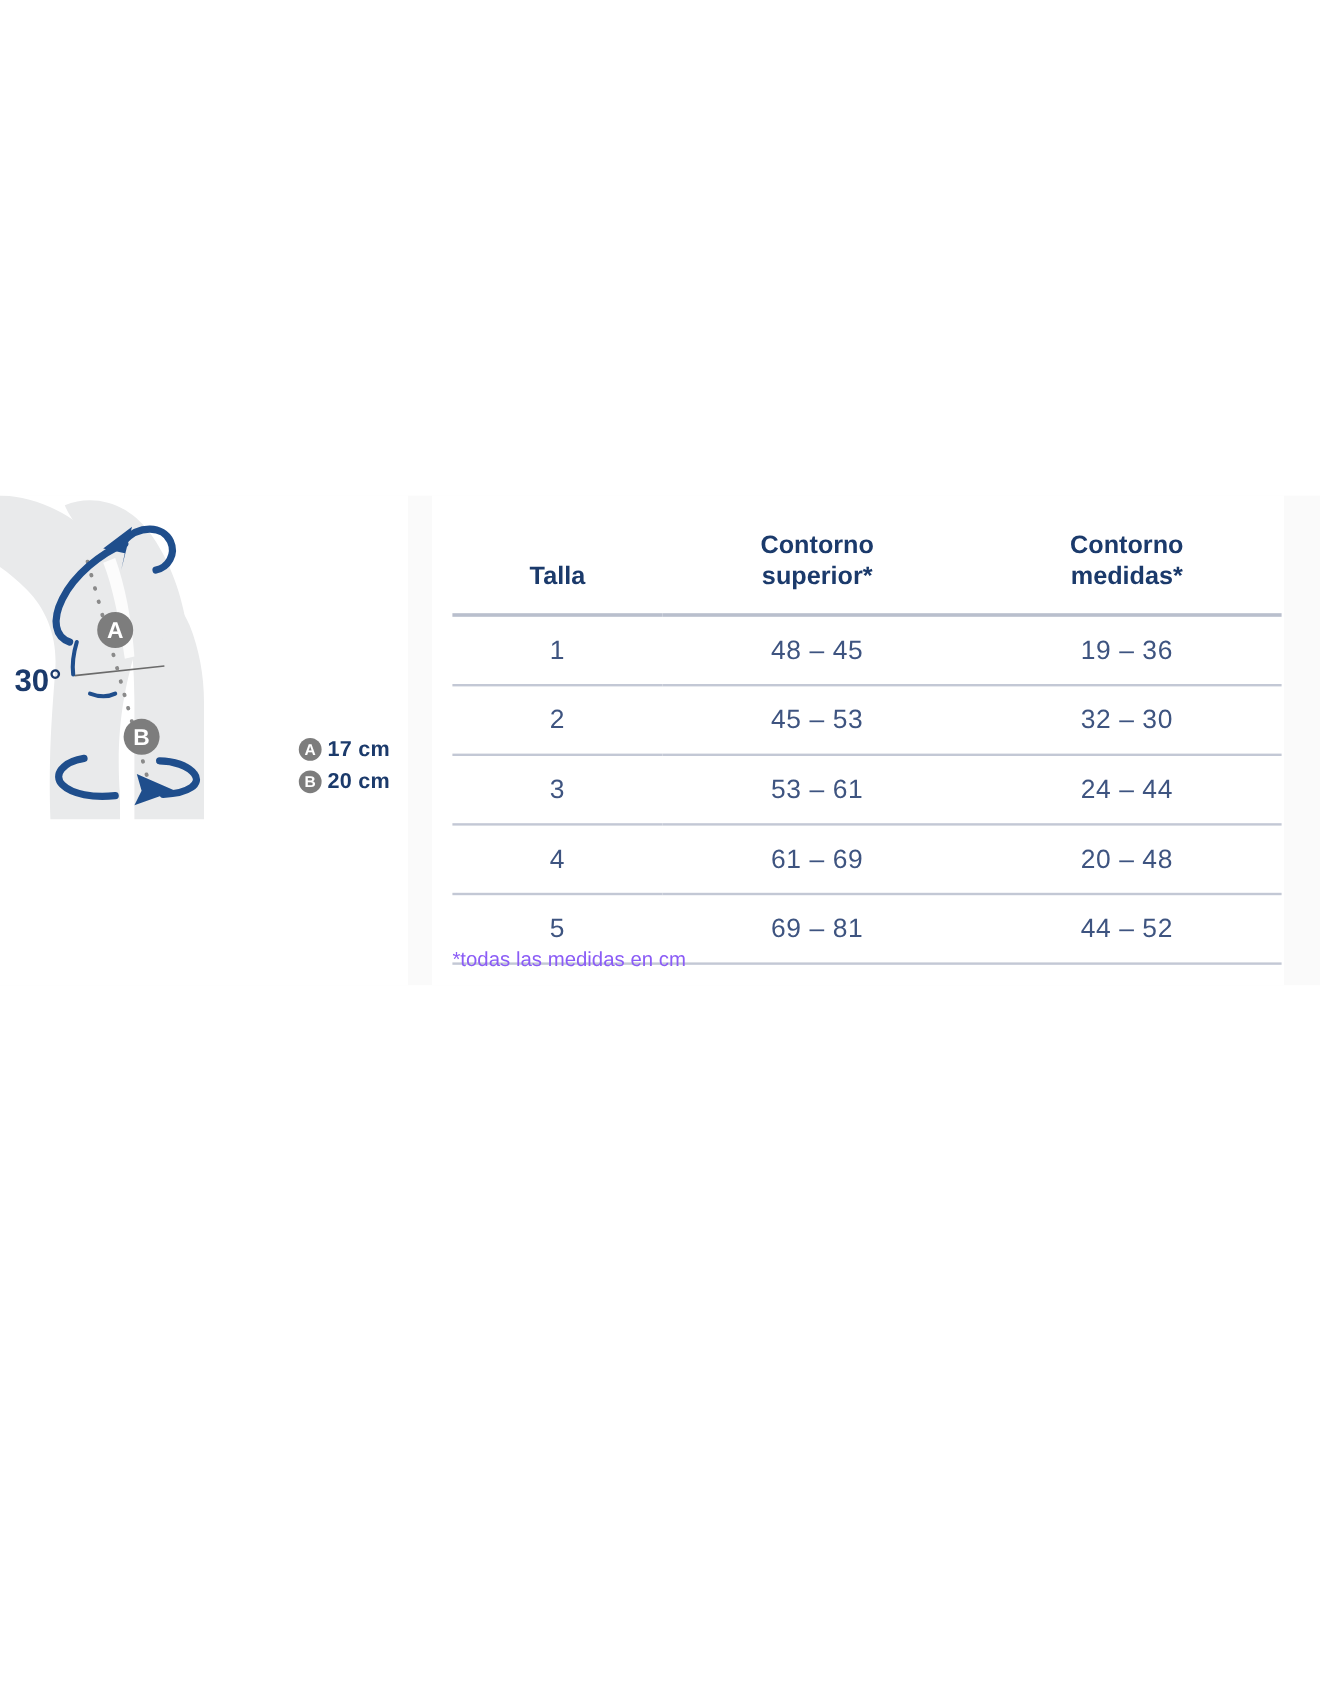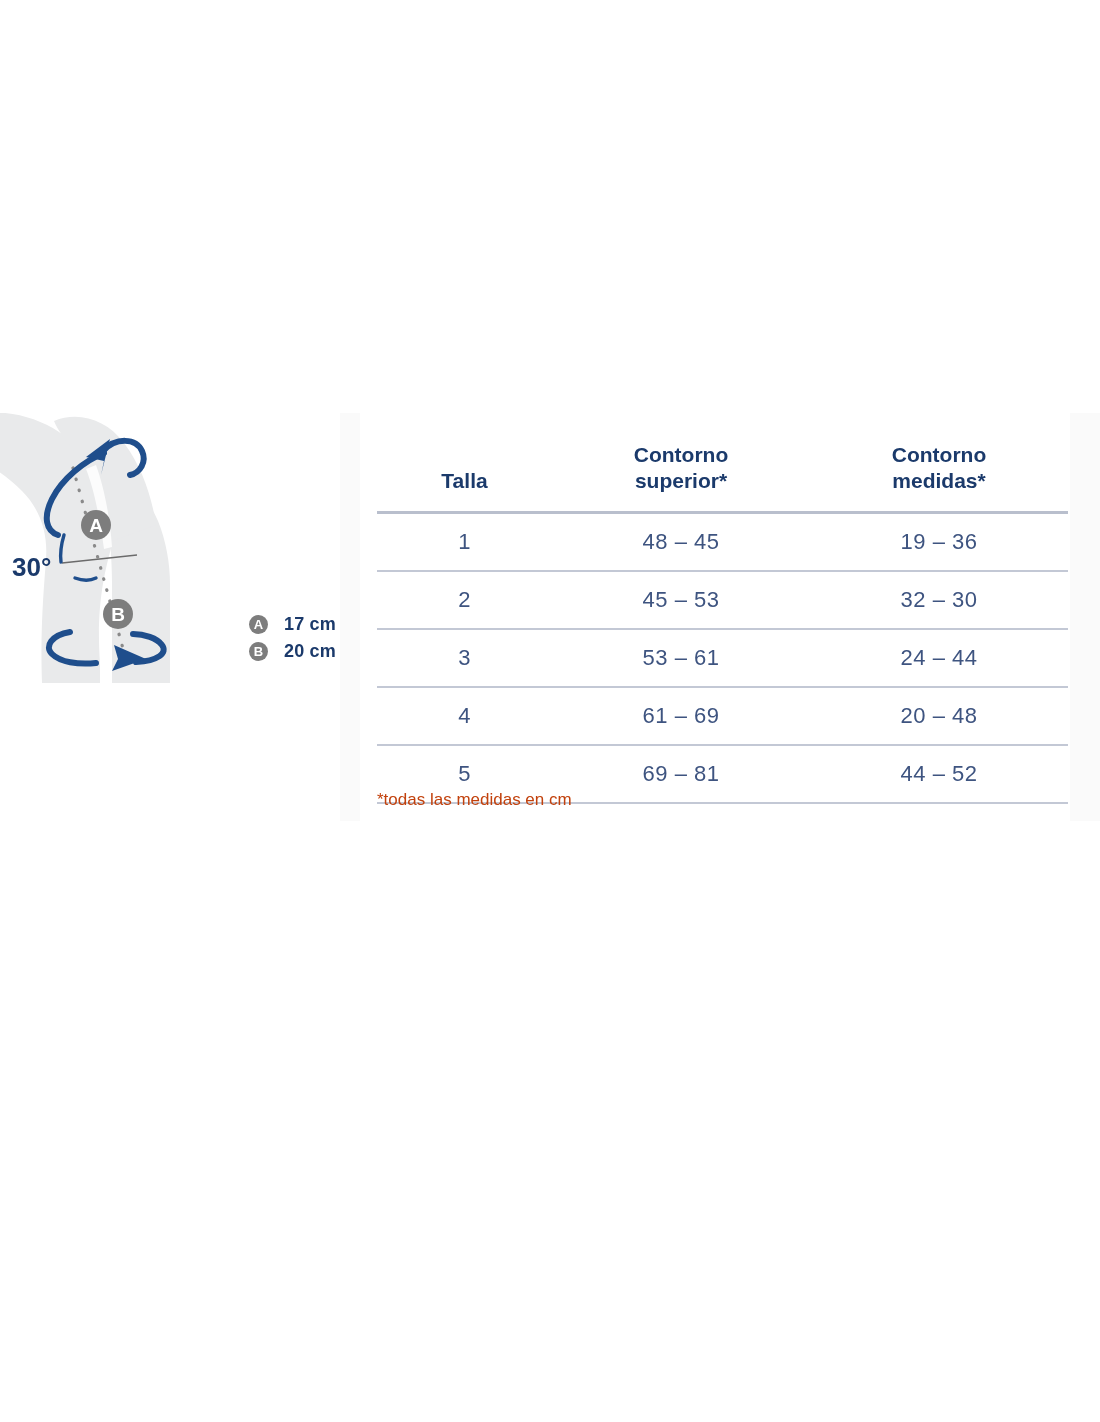--- a/index.html
+++ b/index.html
@@ -65,21 +65,21 @@
     background: #7d7d7d;
     color: #ffffff;
     font-size: 13px;
     font-weight: bold;
     line-height: 19px;
     text-align: center;
     flex: 0 0 auto;
     font-family: "Liberation Sans", sans-serif;
   }
   .legend-text {
-    margin-left: 16px;
+    margin-left: 5px;
     color: #1b3a6b;
     font-size: 18px;
     font-weight: bold;
     letter-spacing: 0.2px;
     white-space: nowrap;
   }
 
   
   #table-panel {
     position: absolute;
@@ -118,21 +118,21 @@
     letter-spacing: 0.5px;
   }
   col.c-size    { width: 175px; }
   col.c-upper   { width: 258px; }
   col.c-lower   { width: 258px; }
 
   #table-note {
     position: absolute;
     left: 377px;
     top: 790px;
-    color: #c2410c;
+    color: #8b5cf6;
     font-size: 17px;
     font-weight: normal;
     white-space: nowrap;
   }
 </style>
 </head>
 <body>
 
 <div id="size-chart">
 

